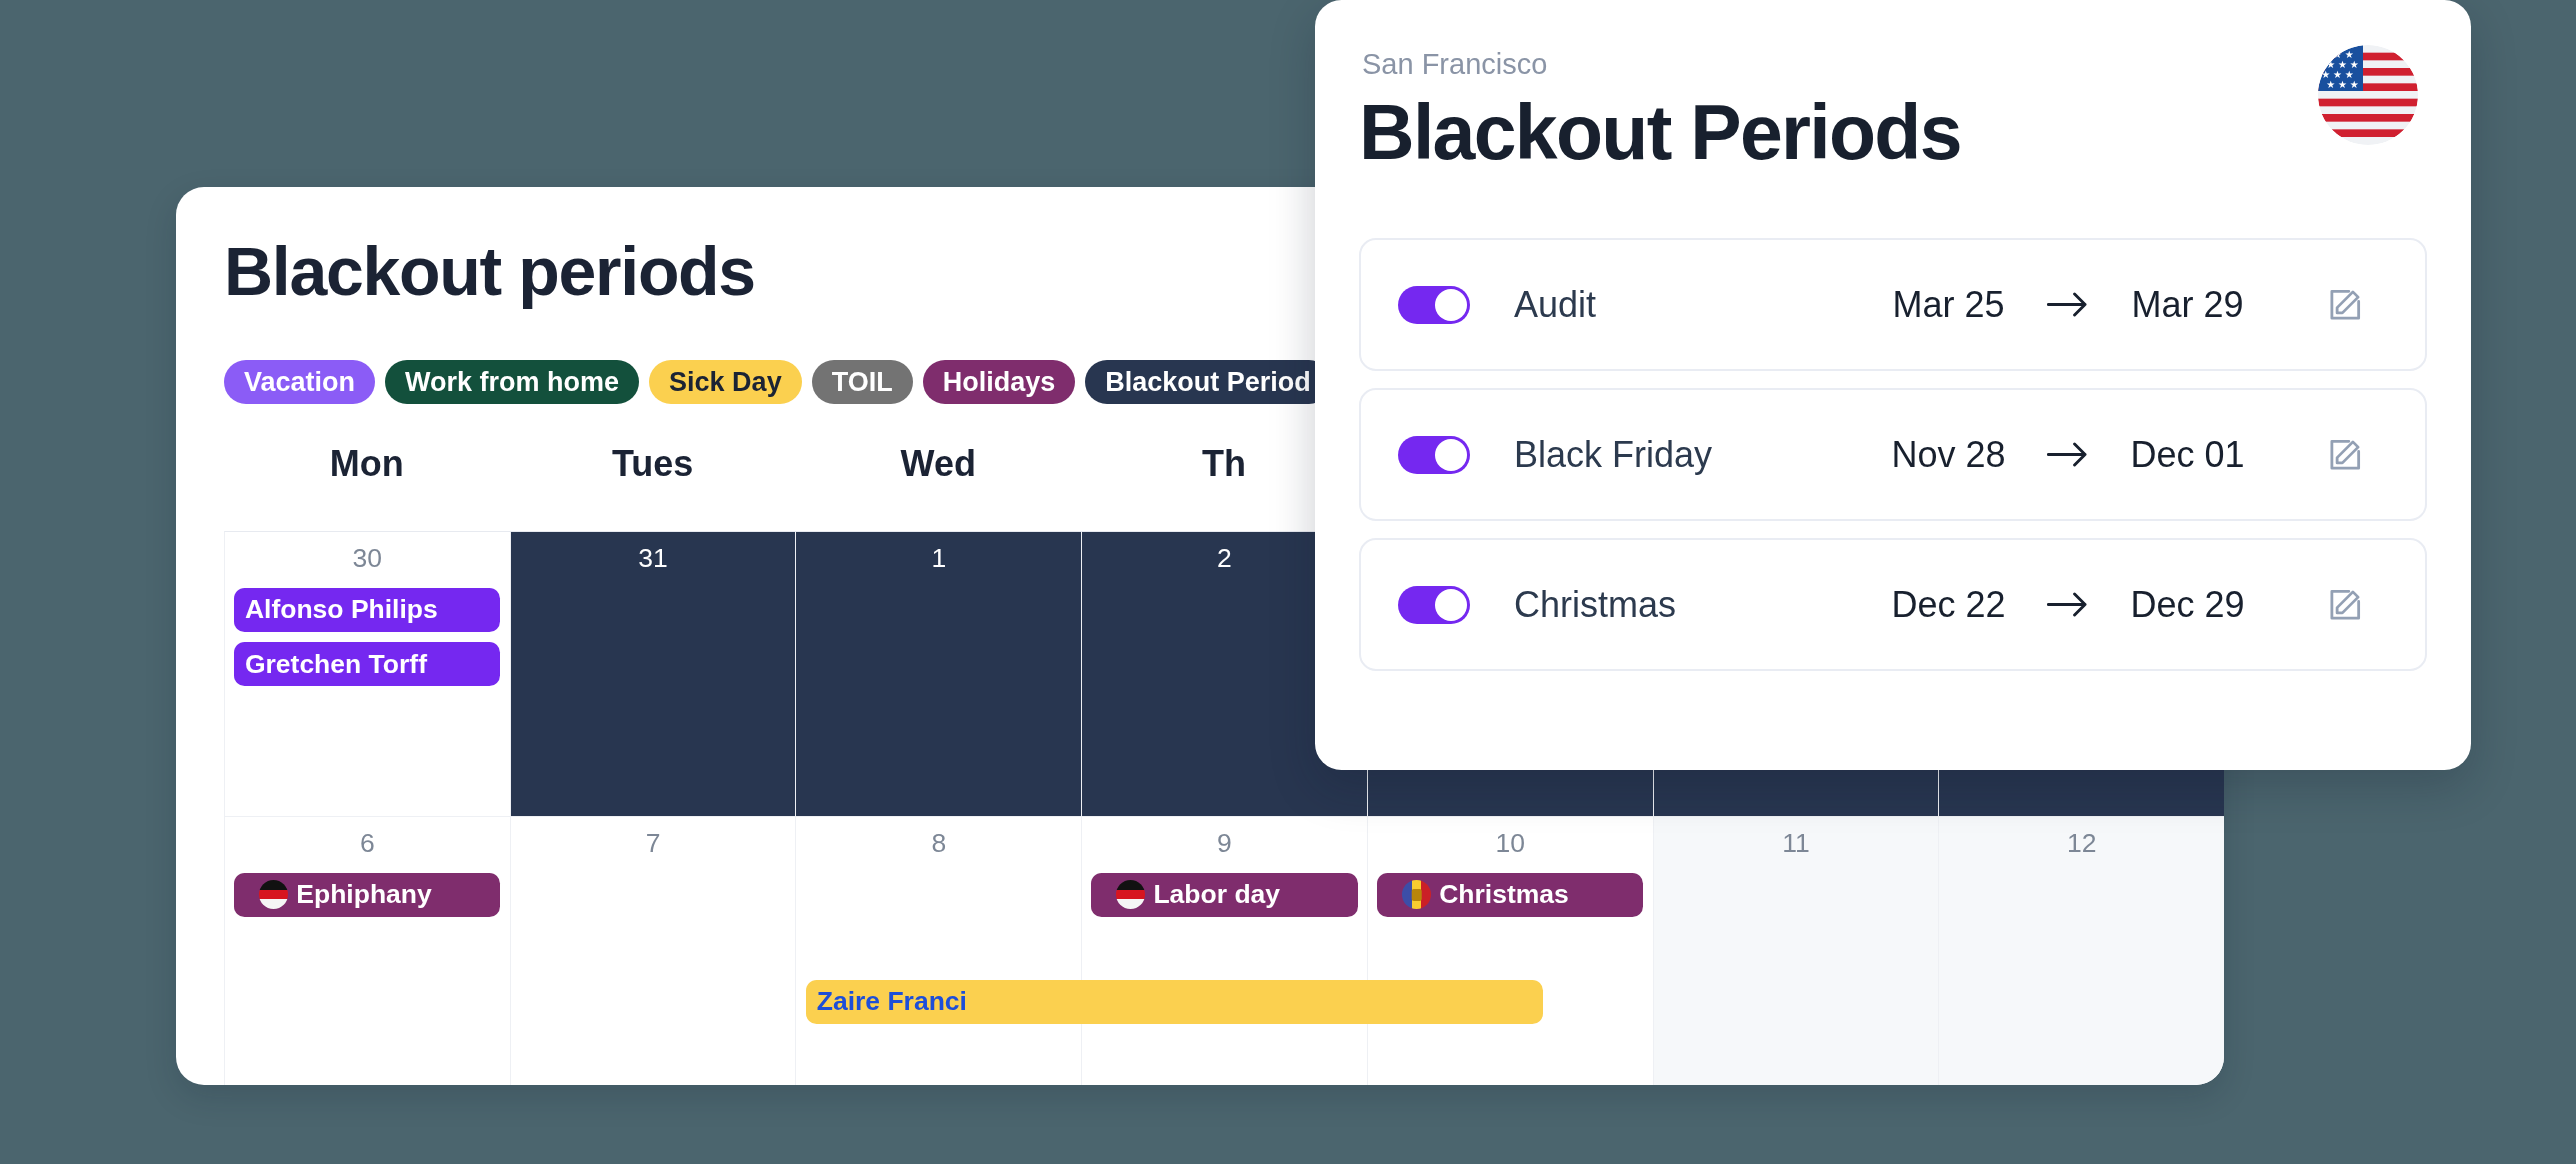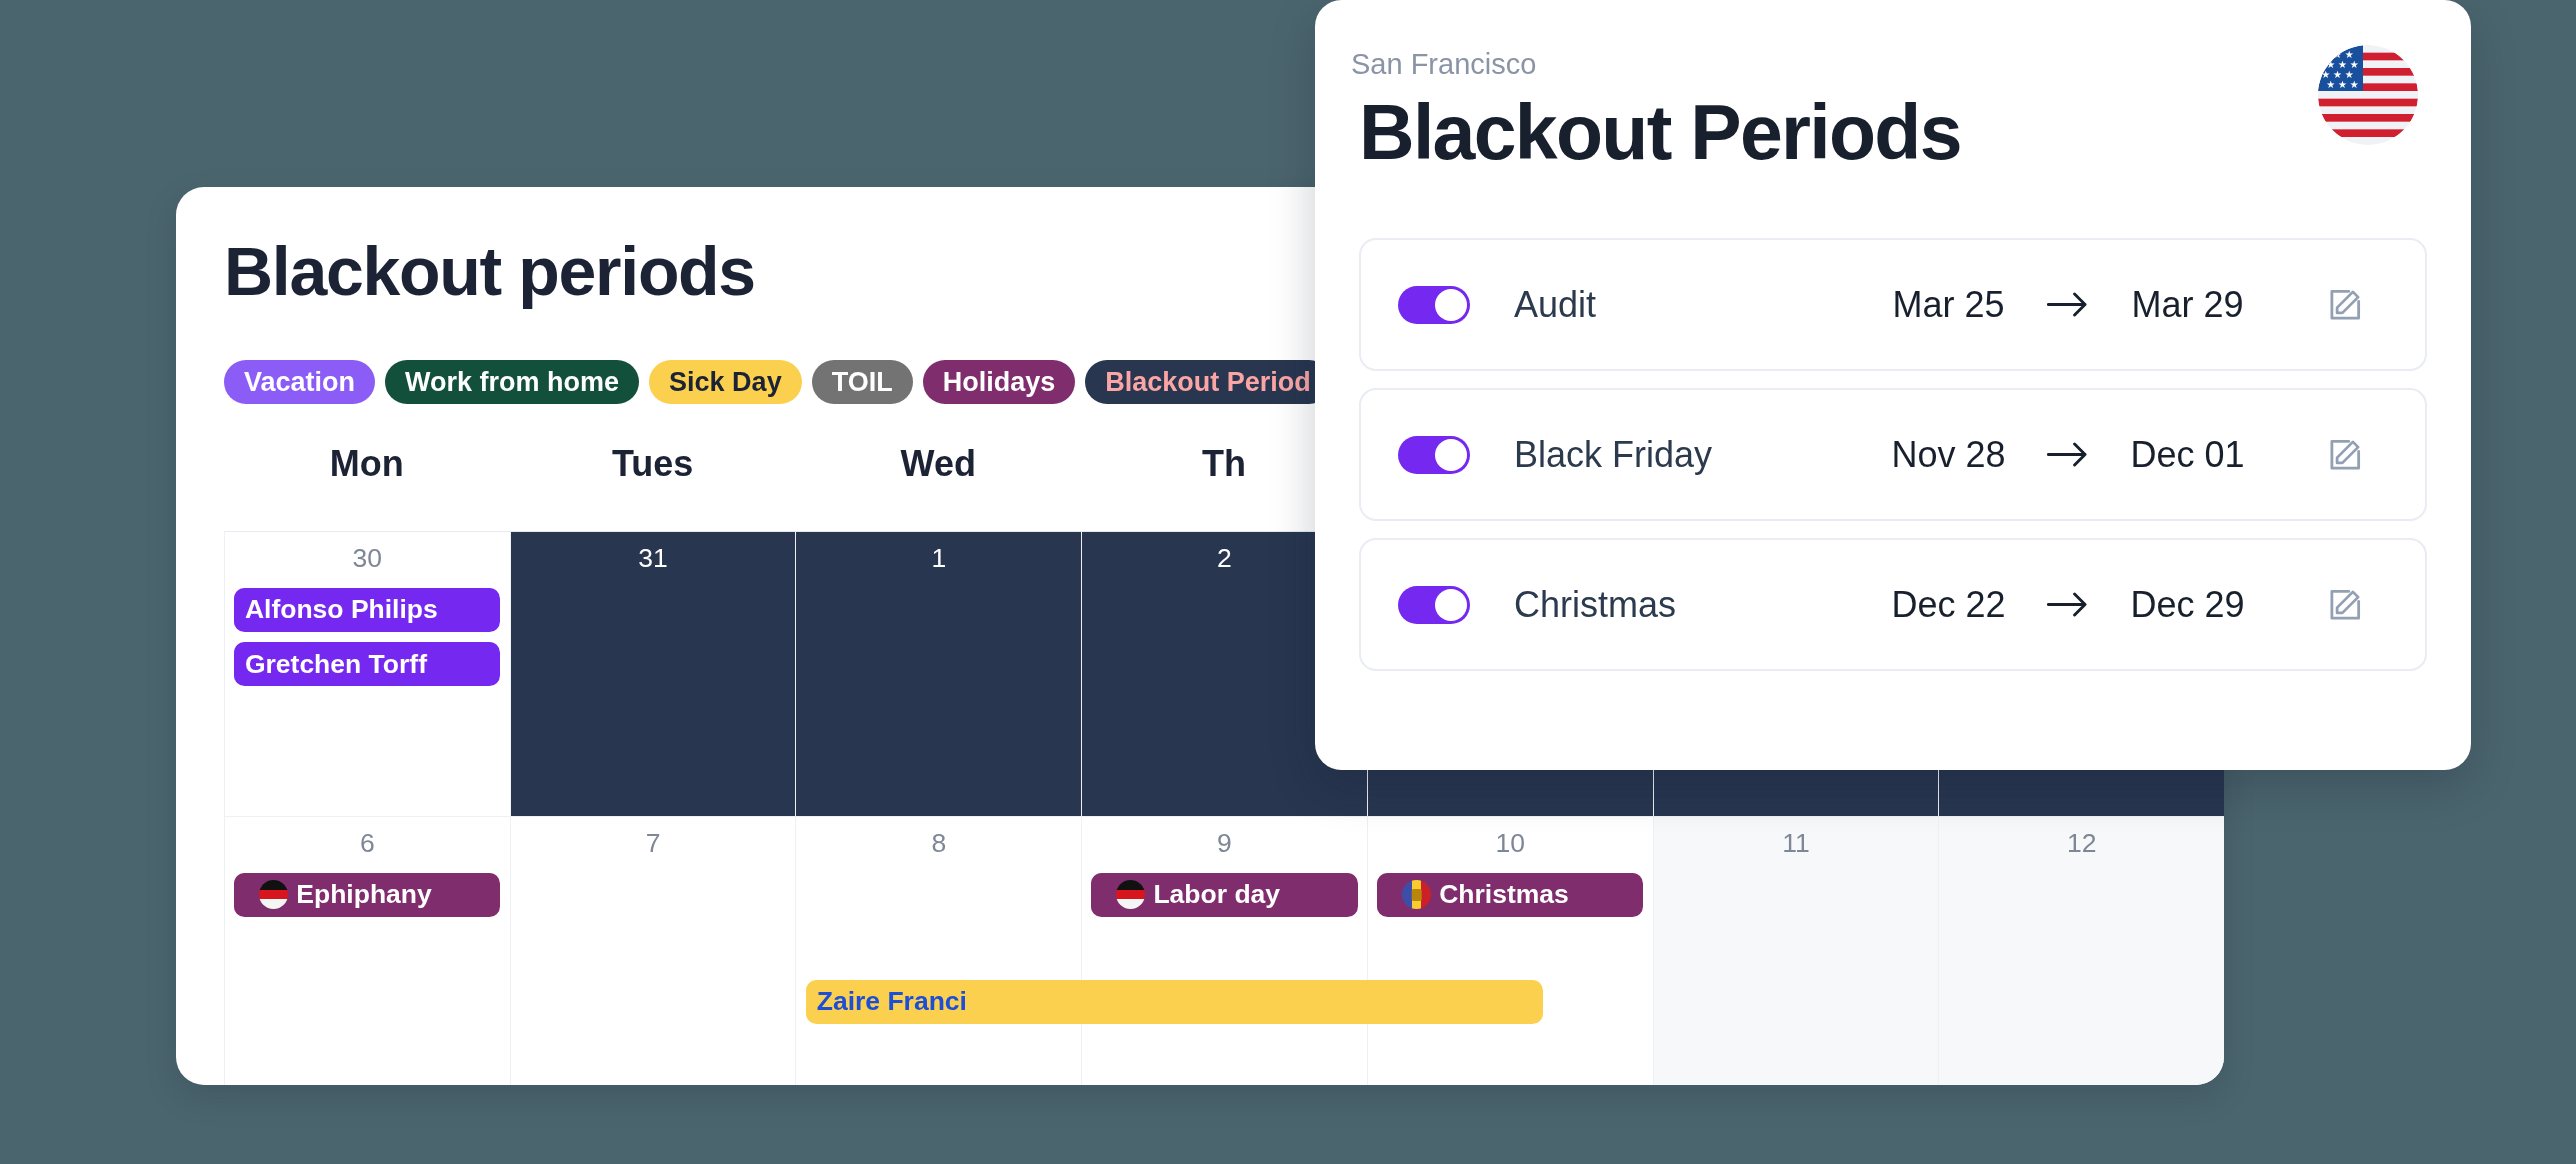--- a/index.html
+++ b/index.html
@@ -191,21 +191,21 @@
     height: 770px;
     background: #ffffff;
     border-radius: 26.5px;
     box-shadow: 0 17px 46px rgba(12, 22, 40, 0.22);
     z-index: 5;
     overflow: hidden;
   }
 
   #overlay-subtitle {
     position: absolute;
-    left: 36px;
+    left: 47px;
     top: 48px;
     font-size: 29px;
     font-weight: 500;
     color: #8a94a6;
   }
   #overlay-title {
     position: absolute;
     left: 44px;
     top: 88px;
     font-size: 77px;
@@ -302,21 +302,21 @@
 <div id="calendar-card">
 
   <div id="calendar-title">Blackout periods</div>
 
   <div id="legend-row">
       <div class="legend-pill" style="background: #8b5cf6; color: rgb(255, 255, 255);">Vacation</div>
       <div class="legend-pill" style="background: rgb(19, 80, 60); color: rgb(255, 255, 255);">Work from home</div>
       <div class="legend-pill" style="background: rgb(251, 208, 79); color: rgb(27, 35, 52);">Sick Day</div>
       <div class="legend-pill" style="background: #737373; color: rgb(255, 255, 255);">TOIL</div>
       <div class="legend-pill" style="background: rgb(127, 45, 109); color: rgb(255, 255, 255);">Holidays</div>
-      <div class="legend-pill" style="background: rgb(40, 54, 80); color: #fca5a5;">Blackout Period</div>
+      <div class="legend-pill" style="background: rgb(40, 54, 80); color: #ffffff;">Blackout Period</div>
     </div>
 
   <div id="weekday-row">
       <div class="weekday-cell">Mon</div>
       <div class="weekday-cell">Tues</div>
       <div class="weekday-cell">Wed</div>
       <div class="weekday-cell">Th</div>
       <div class="weekday-cell"></div>
       <div class="weekday-cell"></div>
       <div class="weekday-cell"></div>

